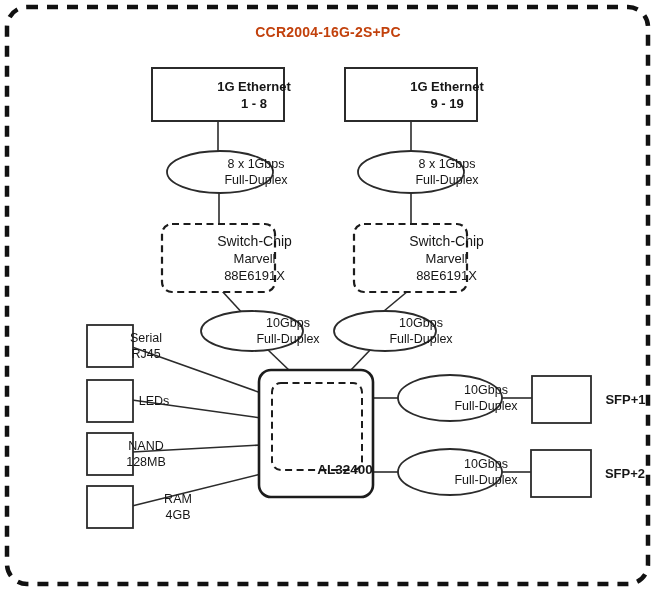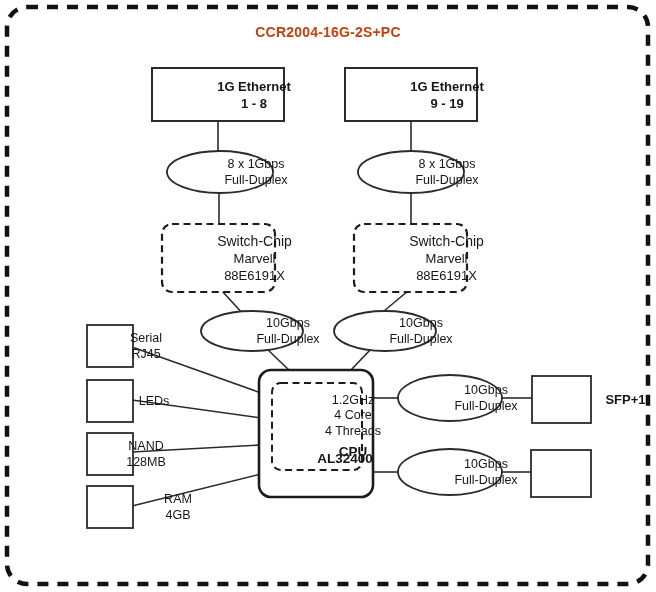--- a/index.html
+++ b/index.html
@@ -166,32 +166,27 @@
   </div>
   <div class="label" style="left:87px;top:433px;width:46px;height:42px;text-align:right;">
     <span>NAND</span>
     <span>128MB</span>
   </div>
   <div class="label" style="left:87px;top:486px;width:46px;height:42px;padding-left:32px;">
     <span>RAM</span>
     <span>4GB</span>
   </div>
 
-  <div class="label cpu-inner-label" style="left:272px;top:383px;width:90px;height:87px;">
-    <span>1.2GHz</span>
-    <span>4 Core</span>
-    <span>4 Threads</span>
-    <span class="cpu-word">CPU</span>
-  </div>
-  <div class="label cpu-model" style="left:259px;top:446px;width:100px;height:25px;">AL32400</div>
+  <div class="label cpu-model" style="left:259px;top:457px;width:100px;height:25px;">AL32400</div>
 
   <div class="label" style="left:398px;top:376px;width:104px;height:44px;">
     <span>10Gbps</span>
     <span>Full-Duplex</span>
   </div>
   <div class="label" style="left:398px;top:450px;width:104px;height:44px;">
     <span>10Gbps</span>
     <span>Full-Duplex</span>
   </div>
 
   <div class="label sfp-label" style="left:532px;top:376px;width:59px;height:47px;">SFP+1</div>
+  <div class="label sfp-label" style="left:531px;top:450px;width:60px;height:47px;">SFP+2</div>
 
 </div>
 
 </body></html>

